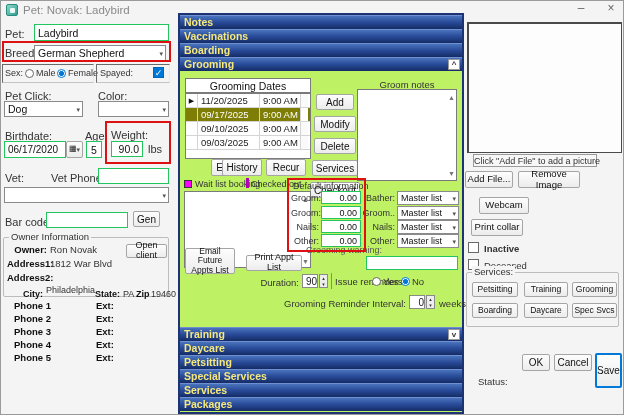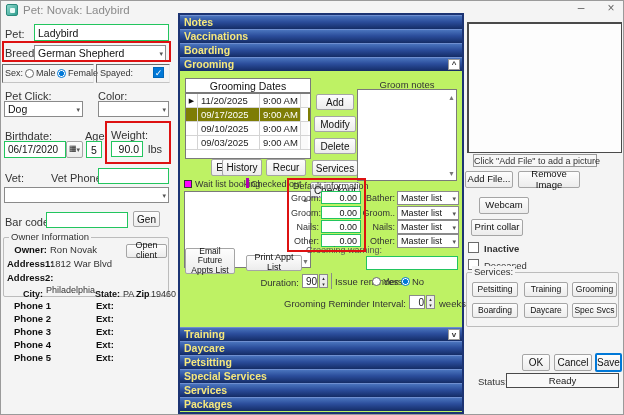--- a/index.html
+++ b/index.html
@@ -329,18 +329,17 @@
   <div class="abs lbl grp-lbl sm" style="left:471px;top:265px;">Services:</div>
   <div class="abs btn xxs" style="left:471px;top:281px;width:46px;height:15px;">Petsitting</div>
   <div class="abs btn xxs" style="left:523px;top:281px;width:44px;height:15px;">Training</div>
   <div class="abs btn xxs" style="left:571px;top:281px;width:45px;height:15px;">Grooming</div>
   <div class="abs btn xxs" style="left:471px;top:302px;width:46px;height:15px;">Boarding</div>
   <div class="abs btn xxs" style="left:523px;top:302px;width:44px;height:15px;">Daycare</div>
   <div class="abs btn xxs" style="left:571px;top:302px;width:45px;height:15px;">Spec Svcs</div>
 
   <div class="abs btn" style="left:521px;top:353px;width:28px;height:17px;">OK</div>
   <div class="abs btn" style="left:553px;top:353px;width:38px;height:17px;">Cancel</div>
-  <div class="abs btn" style="left:594px;top:352px;width:27px;height:19px;border:2px solid #0078d7;">Save</div>
+  <div class="abs btn" style="left:594px;top:352px;width:27px;height:35px;border:2px solid #0078d7;">Save</div>
 
   <div class="abs lbl sm" style="left:477px;top:375px;">Status:</div>
-  <div class="abs sunken sm" style="left:505px;top:372px;width:113px;height:15px;text-align:center;line-height:14px;">Ready</div>
 
 </div>
 
 </body></html>

